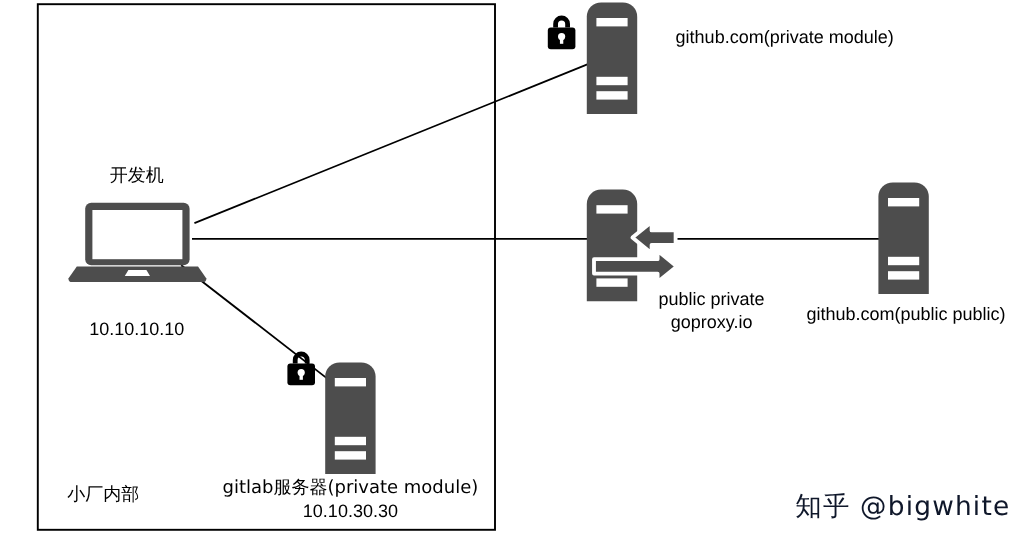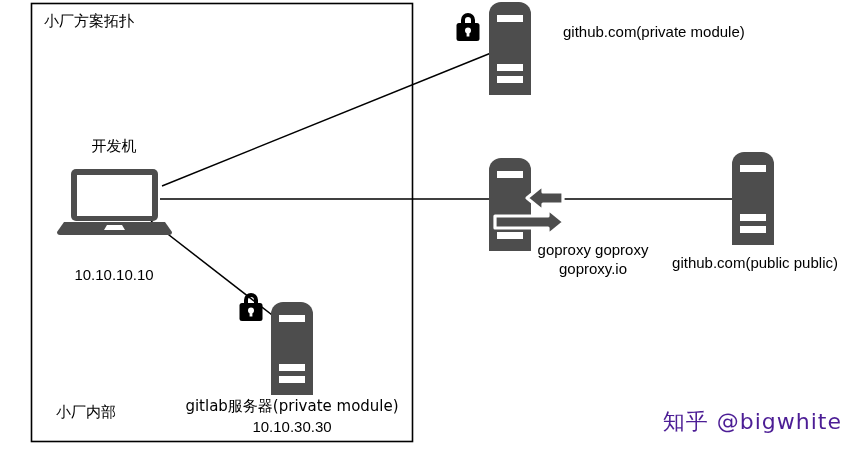--- a/index.html
+++ b/index.html
@@ -36,21 +36,21 @@
     font-size: 15px;
   }
   .center {
     transform: translateX(-50%);
     text-align: center;
   }
   #watermark {
     position: absolute;
     right: 14px;
     bottom: 14px;
-    color: #4c1d95;
+    color: #0f172a;
     font-size: 22px;
     font-family: "DejaVu Sans", "Liberation Sans", sans-serif;
     letter-spacing: 1px;
     white-space: nowrap;
     user-select: none;
   }
 </style>
 </head>
 <body>
 
@@ -127,33 +127,32 @@
       <rect x="71" y="169" width="87" height="52" rx="5" fill="#4d4d4d"></rect>
 
       <rect x="77" y="175" width="75" height="41" fill="#ffffff"></rect>
 
       <path d="M64,222 L165,222 L172,232 A3,3 0 0 1 169,235 L60,235 A3,3 0 0 1 57,232 Z" fill="#4d4d4d"></path>
 
       <path d="M107,225 L122,225 L125,230 L104,230 Z" fill="#ffffff"></path>
     </g>
   </svg>
 
-  <div class="lbl lbl-cn" style="left:44px; top:12px;">小厂方案拓扑</div>
 
   <div class="lbl lbl-cn center" style="left:114px; top:137px;">开发机</div>
 
   <div class="lbl center" style="left:114px; top:229px;margin-top:36px;">10.10.10.10</div>
 
   <div class="lbl" style="left:563px; top:22px;">github.com(private module)</div>
 
   <div class="lbl lbl-cn center" style="left:292px; top:397px;">gitlab服务器(private module)</div>
 
   <div class="lbl center" style="left:292px; top:417px;">10.10.30.30</div>
 
-  <div class="lbl center" style="left:593px; top:240px;">goproxy goproxy</div>
+  <div class="lbl center" style="left:593px; top:240px;">public private</div>
 
   <div class="lbl center" style="left:593px; top:259px;">goproxy.io</div>
 
   <div class="lbl center" style="left:755px; top:253px;">github.com(public public)</div>
 
   <div class="lbl lbl-cn" style="left:56px; top:403px;">小厂内部</div>
 
   <div id="watermark">知乎 @bigwhite</div>
 
 </div>

